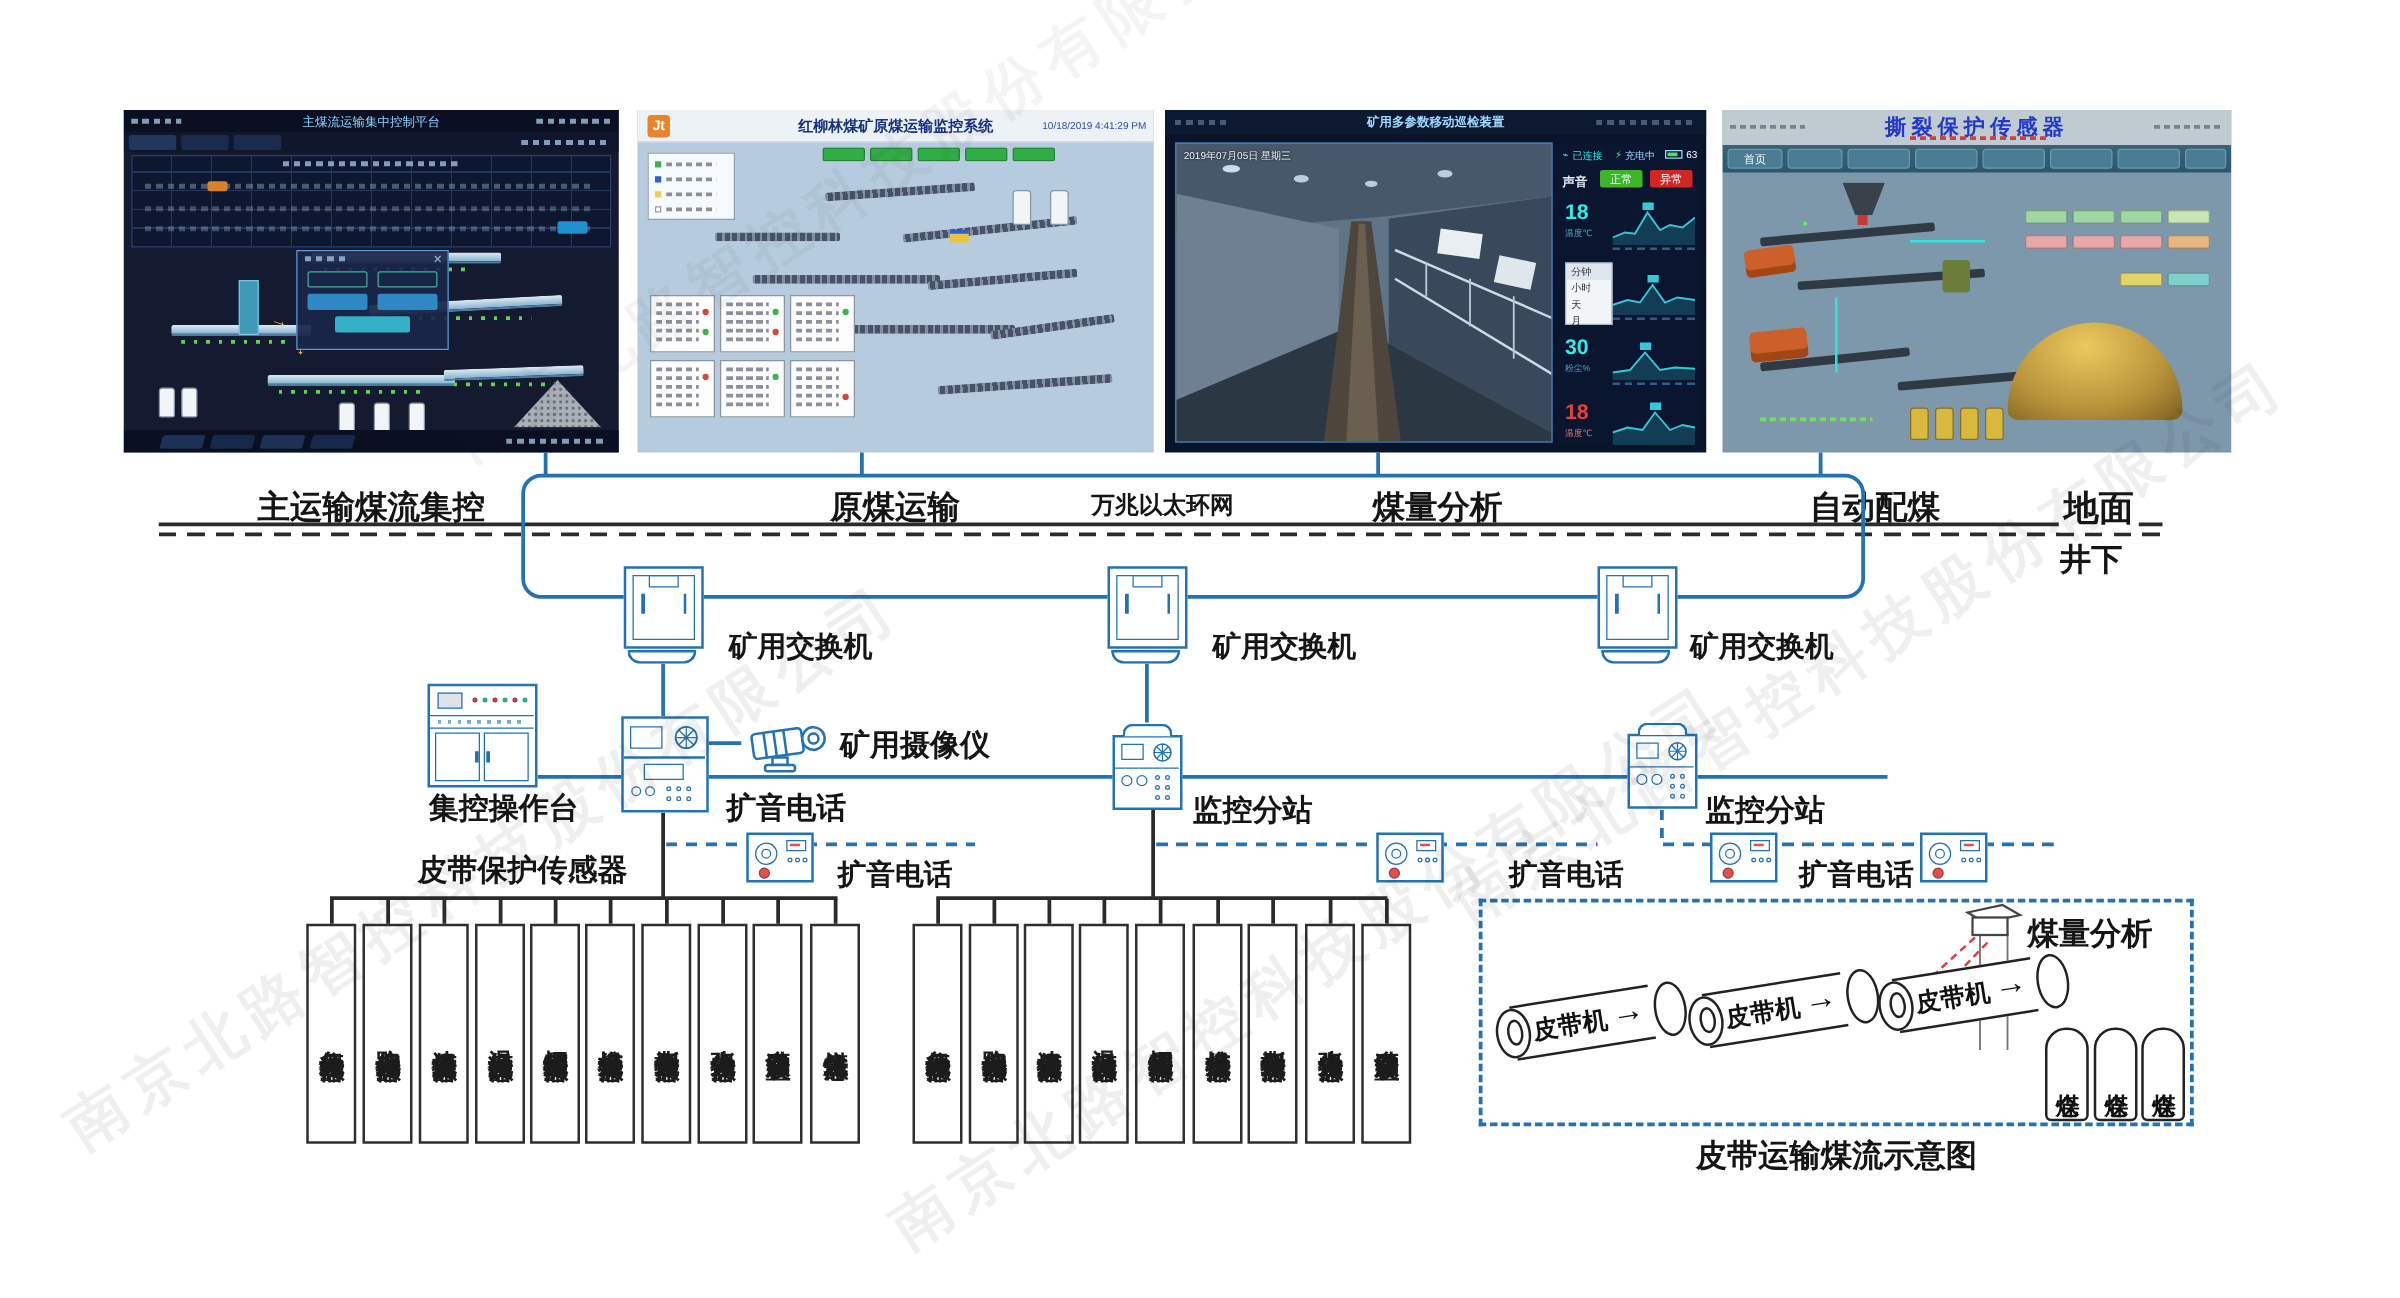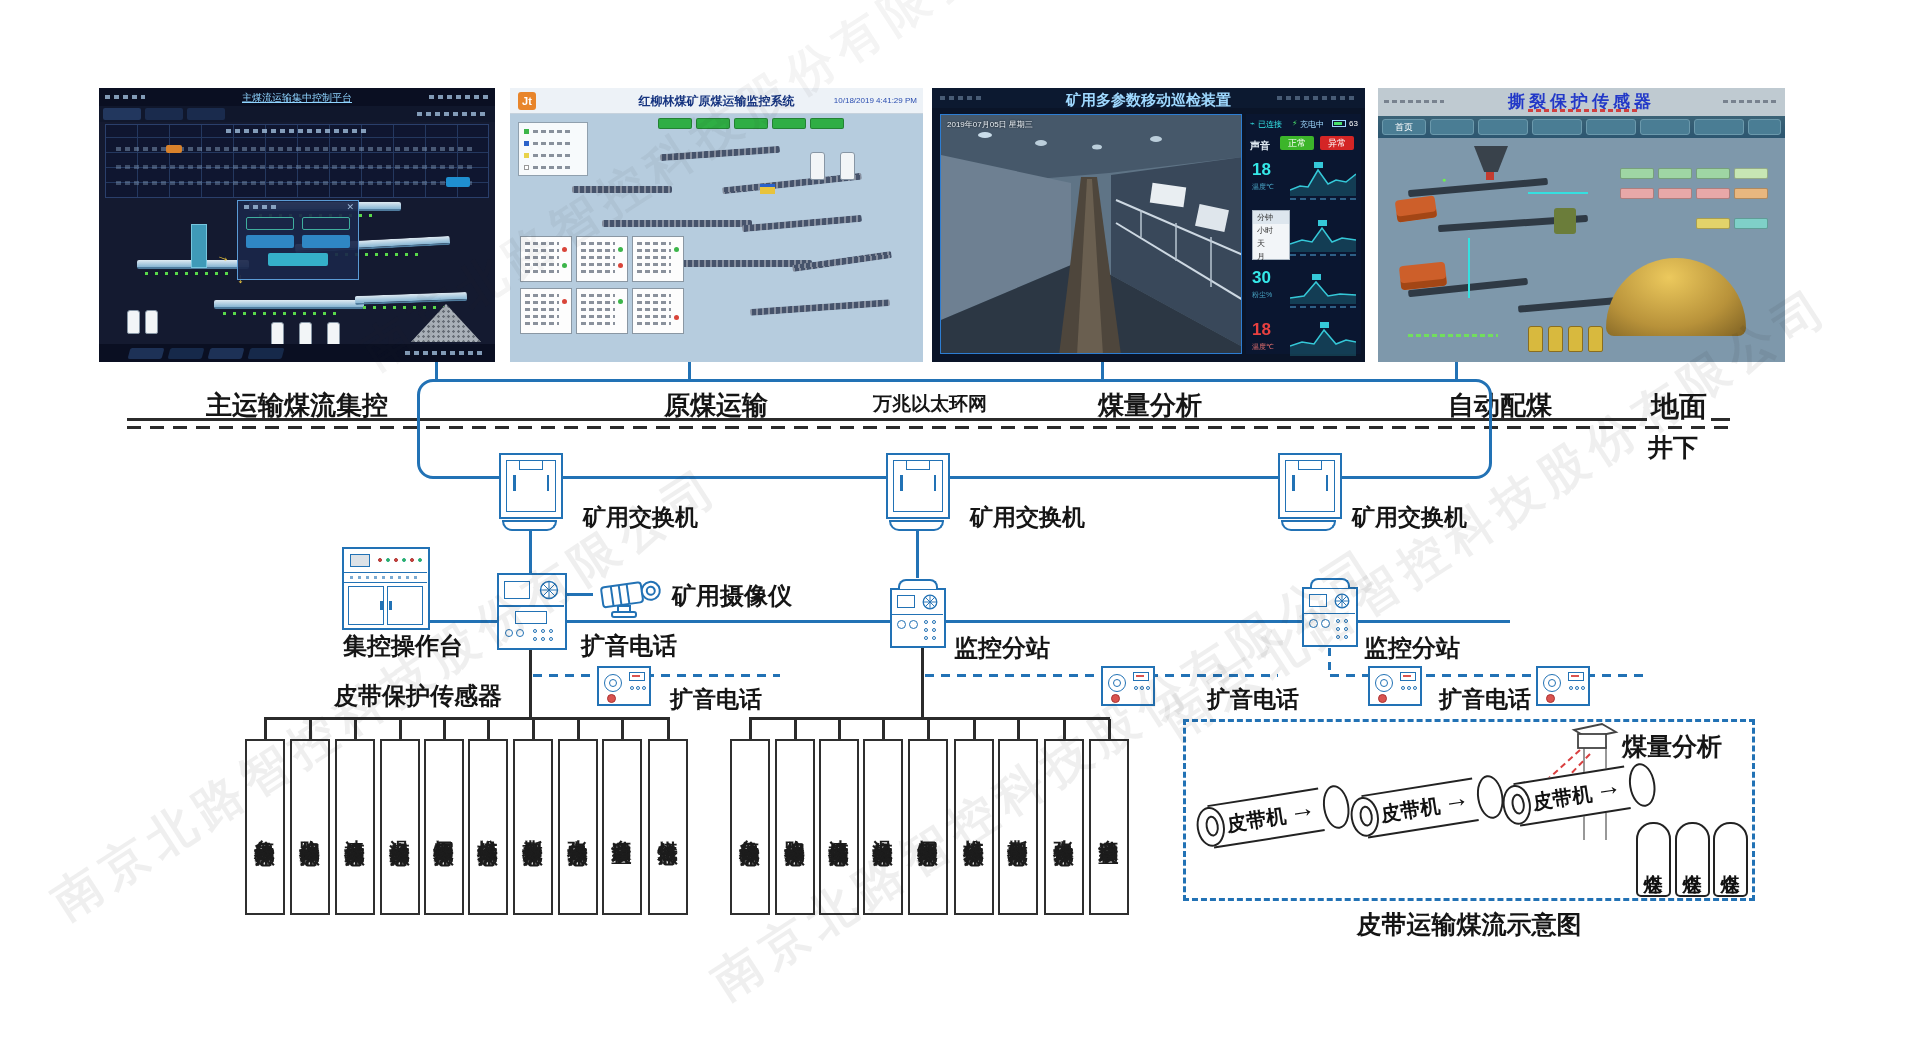--- a/index.html
+++ b/index.html
@@ -73,21 +73,21 @@
   .mx{position:absolute;right:0;top:40px;width:66px;height:2px;background:repeating-linear-gradient(90deg,#2d5f86 0 6px,transparent 6px 10px);}
 </style>
 </head>
 <body>
 
 <div id="canvas">
 
   <div class="shot" style="left:99px;width:396px;background:#141a30;">
     <div class="abs" style="left:0;top:0;width:396px;height:18px;background:#0a0f22;">
       <div class="noise" style="left:6px;top:7px;width:40px;"></div>
-      <div class="abs" style="left:0;right:0;top:3px;text-align:center;color:#8fd4ff;font-size:10px;text-decoration:underline;">主煤流运输集中控制平台</div>
+      <div class="abs" style="left:0;right:0;top:3px;text-align:center;color:#8fd4ff;font-size:10px;">主煤流运输集中控制平台</div>
       <div class="noise" style="right:6px;top:7px;width:60px;"></div>
     </div>
     <div class="abs" style="left:0;top:18px;width:396px;height:16px;background:#10172c;">
       <div class="pill" style="left:4px;top:2px;width:38px;height:12px;background:#22375e;"></div>
       <div class="pill" style="left:46px;top:2px;width:38px;height:12px;background:#1a2b4d;"></div>
       <div class="pill" style="left:88px;top:2px;width:38px;height:12px;background:#1a2b4d;"></div>
       <div class="noise" style="right:8px;top:6px;width:70px;"></div>
     </div>
     <div class="abs" style="left:6px;top:36px;width:384px;height:74px;background:#0f1630;border:1px solid #2a3f6b;
          background-image:repeating-linear-gradient(0deg,transparent 0 14px,#24385f 14px 15px),repeating-linear-gradient(90deg,transparent 0 31px,#24385f 31px 32px);">
@@ -219,21 +219,21 @@
         <div class="noised" style="top:19px;"></div>
         <div class="noised" style="top:26px;"></div>
         <div class="noised" style="top:33px;"></div>
       <div class="okdot" style="right:4px;top:26px;background:#d9453a;"></div>
     </div>
   </div>
 
   <div class="shot" style="left:932px;width:433px;background:#0a1428;">
     <div class="abs" style="left:0;top:0;width:433px;height:20px;background:#0c1930;">
       <div class="noise" style="left:8px;top:8px;width:44px;opacity:.5;"></div>
-      <div class="abs" style="left:0;right:0;top:3px;text-align:center;color:#9fd9ff;font-size:15px;font-weight:600;">矿用多参数移动巡检装置</div>
+      <div class="abs" style="left:0;right:0;top:3px;text-align:center;color:#9fd9ff;font-size:10px;font-weight:600;">矿用多参数移动巡检装置</div>
       <div class="noise" style="right:8px;top:8px;width:80px;opacity:.5;"></div>
     </div>
 
     <div class="abs" style="left:8px;top:26px;width:302px;height:240px;border:1.5px solid #2d7dd2;background:#5f7486;overflow:hidden;">
       <svg width="302" height="240" viewBox="0 0 302 240">
         <polygon points="0,0 302,0 302,42 168,58 0,72" fill="#46586a"></polygon>
         <polygon points="0,40 130,68 130,150 0,205" fill="#6e8092"></polygon>
         <polygon points="302,42 170,60 170,160 302,232" fill="#39485a"></polygon>
         <polygon points="0,205 130,150 170,160 302,232 302,240 0,240" fill="#2c3744"></polygon>
         <polygon points="118,240 180,240 156,62 140,62" fill="#4e463c"></polygon>

